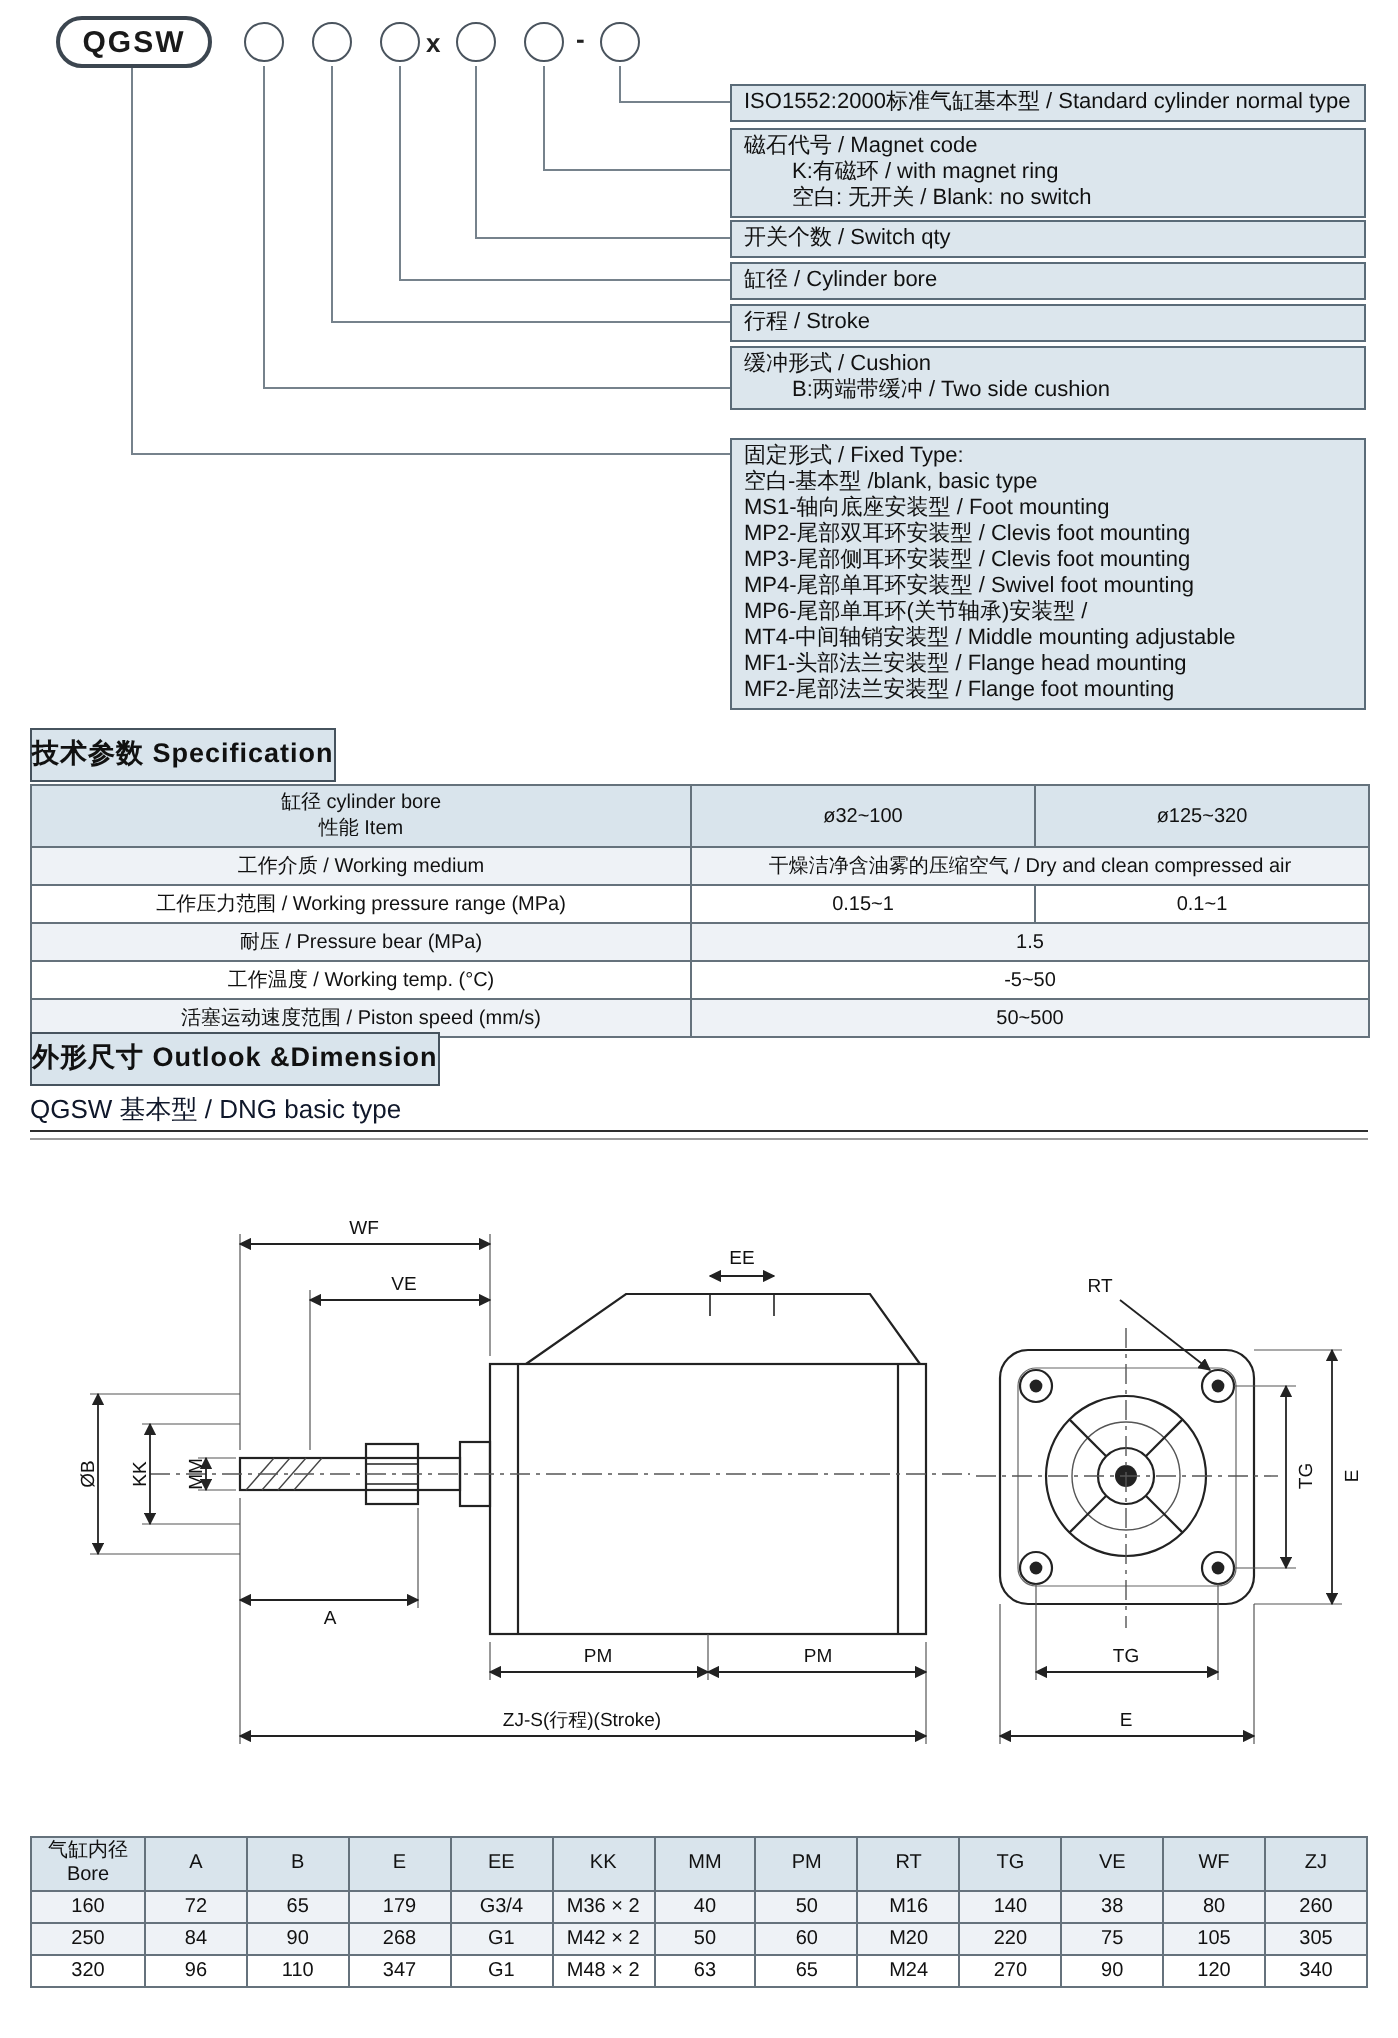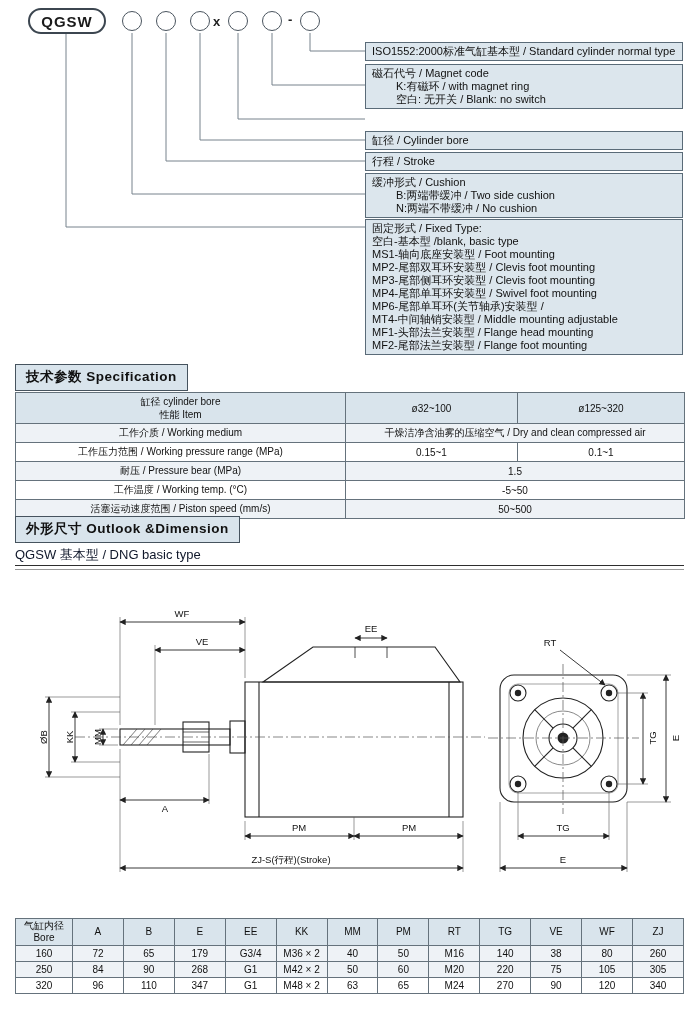--- a/index.html
+++ b/index.html
@@ -23,21 +23,21 @@
   .code-sep { position:absolute; font-size:13px; font-weight:bold; color:#222; }
   .code-box {
     position:absolute; left:365px; width:318px;
     background:#dce6ed; border:1px solid #5a6b78;
     padding:2px 6px; font-size:11px; line-height:13px; color:#111;
   }
   .code-box .ind { padding-left:24px; }
   
   .section-title {
     position:absolute; left:15px; background:#d9e4ec; border:1px solid #46535e;
-    padding:3px 10px 4px; font-size:13.5px; font-weight:bold; letter-spacing:0.5px; color:#111;
+    padding:3px 0 4px; font-size:13.5px; font-weight:bold; letter-spacing:0.5px; color:#111;
   }
   
   .spec-table { position:absolute; left:15px; top:392px; width:669px; border-collapse:collapse; table-layout:fixed; }
   .spec-table td { border:1px solid #65727c; font-size:10px; padding:2px 6px; height:17px; text-align:center; color:#111; }
   .spec-table td.lbl { text-align:center; }
   .spec-table tr.hdr td { background:#d9e4ec; height:30px; }
   .spec-table tr.alt td { background:#eef2f6; }
   .hdrcell div { line-height:13px; }
   
   .subtitle { position:absolute; left:15px; top:546px; font-size:13px; color:#0f172a; }
@@ -79,30 +79,32 @@
   <div class="code-circle" style="left:300px"></div>
 
   <div class="code-box" style="top:42px">
     <div>ISO1552:2000标准气缸基本型 / Standard cylinder normal type</div>
   </div>
   <div class="code-box" style="top:64px">
     <div>磁石代号 / Magnet code</div>
     <div class="ind">K:有磁环 / with magnet ring</div>
     <div class="ind">空白: 无开关 / Blank: no switch</div>
   </div>
+  <div class="code-box" style="top:110px">
+    <div>开关个数 / Switch qty</div>
+  </div>
   <div class="code-box" style="top:131px">
     <div>缸径 / Cylinder bore</div>
   </div>
   <div class="code-box" style="top:152px">
     <div>行程 / Stroke</div>
   </div>
   <div class="code-box" style="top:173px">
     <div>缓冲形式 / Cushion</div>
     <div class="ind">B:两端带缓冲 / Two side cushion</div>
-    <div class="ind">N:两端不带缓冲 / No cushion</div>
   </div>
   <div class="code-box" style="top:219px">
     <div>固定形式 / Fixed Type:</div>
     <div>空白-基本型 /blank, basic type</div>
     <div>MS1-轴向底座安装型 / Foot mounting</div>
     <div>MP2-尾部双耳环安装型 / Clevis foot mounting</div>
     <div>MP3-尾部侧耳环安装型 / Clevis foot mounting</div>
     <div>MP4-尾部单耳环安装型 / Swivel foot mounting</div>
     <div>MP6-尾部单耳环(关节轴承)安装型 /</div>
     <div>MT4-中间轴销安装型 / Middle mounting adjustable</div>

